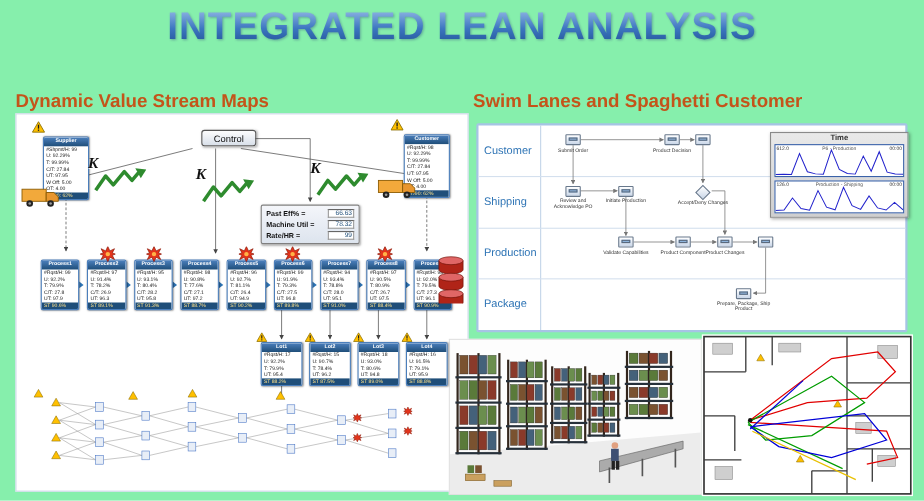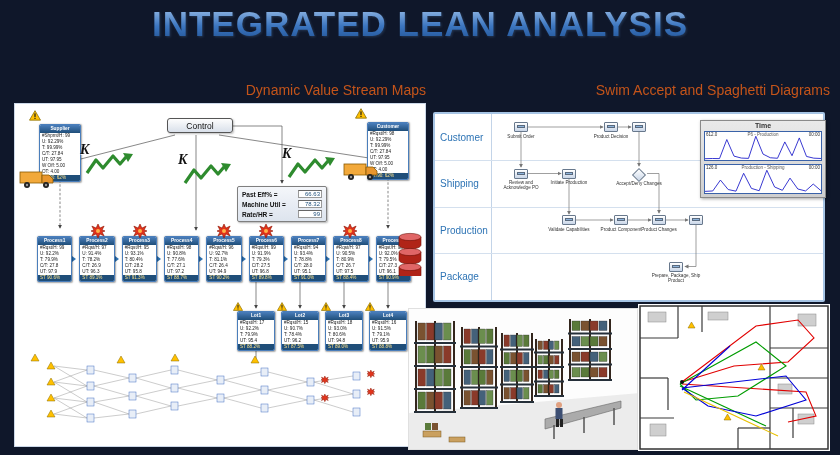--- a/index.html
+++ b/index.html
@@ -1,36 +1,36 @@
 <!DOCTYPE html>
 <html><head>
 <meta charset="utf-8">
 <style>
   * { box-sizing: border-box; margin: 0; padding: 0; }
   body { background:#fff; font-family:"Liberation Sans", sans-serif; }
-  .slide { position:relative; width:840px; height:455px; background:#0f172a; overflow:hidden; }
+  .slide { position:relative; width:840px; height:455px; background:#86efac; overflow:hidden; }
 
   .title{
     position:absolute; top:4px; left:0; width:100%; text-align:center;
     font-size:35px; font-weight:800; letter-spacing:1px;
     background:linear-gradient(180deg,#a7c8ee 0%,#3c76c0 55%,#1d4e8f 100%);
     -webkit-background-clip:text; background-clip:text; color:transparent;
     filter:drop-shadow(1.5px 1.5px 1px rgba(60,90,130,.45));
   }
-  .heading{ position:absolute; font-weight:normal; font-size:14px; color:#c4541a; text-align:right; }
+  .heading{ position:absolute; font-weight:bold; font-size:17px; color:#c4541a; text-align:left; }
   .h-left{ left:14px; width:412px; top:82px; }
   .h-right{ left:430px; width:400px; top:82px; }
 
   
   .vsm{ position:absolute; left:14px; top:103px; width:412px; height:344px; border:1px solid #ccd8e8; background:#fff; }
   .vsm-lines{ position:absolute; left:0; top:0; z-index:1; pointer-events:none; }
   .ln{ stroke:#555; stroke-width:.7; fill:none; }
   .dash{ stroke-dasharray:2.5 1.8; }
 
-  .ctrl{ position:absolute; left:152px; top:14px; width:66px; height:15px; line-height:14px; text-align:center;
+  .ctrl{ position:absolute; left:168px; top:14px; width:50px; height:15px; line-height:14px; text-align:center;
     font-size:8.5px; color:#111; background:linear-gradient(#fdfdfd,#d9e0ea); border:1px solid #555;
     border-radius:3px; box-shadow:1px 1px 2px rgba(0,0,0,.25); z-index:2; }
 
   .vbox{ background:#fff; border:1px solid #4a7ebb; border-radius:2px; font-size:4.6px; line-height:1.3;
     box-shadow:.5px .5px 1.5px rgba(0,0,0,.35); overflow:hidden; z-index:2; }
   .abs{ position:absolute; width:42px; }
   .vbox .bt{ background:linear-gradient(#4a7ebb,#1f4e79); color:#fff; font-size:4.8px; font-weight:bold; text-align:center; padding:1px 0; }
   .vbox .br{ padding:0 2px; color:#1a1a1a; white-space:nowrap; overflow:hidden; }
   .vbox .br:last-child{ background:#1f4e79; color:#ffe28a; }
 
@@ -89,21 +89,21 @@
   .warehouse{ position:absolute; left:408px; top:308px; width:230px; height:142px; border:1px solid #e0e0e0; background:#fff; overflow:hidden; }
   .spaghetti{ position:absolute; left:638px; top:304px; width:192px; height:147px; background:#fff; overflow:hidden; }
 </style>
 </head>
 <body>
 
 <div class="slide">
 
   <div class="title">INTEGRATED LEAN ANALYSIS</div>
   <div class="heading h-left">Dynamic Value Stream Maps</div>
-  <div class="heading h-right">Swim Accept and Spaghetti Diagrams</div>
+  <div class="heading h-right">Swim Lanes and Spaghetti Customer</div>
 
   <div class="vsm" id="vsm">
 
     <svg class="vsm-lines" width="412" height="344" viewBox="0 0 412 344">
       <defs>
         <marker id="arV" viewBox="0 0 6 6" refX="5" refY="3" markerWidth="6" markerHeight="6" orient="auto">
           <path d="M0 0 L6 3 L0 6 Z" fill="#444"></path>
         </marker>
       </defs>
       <path class="ln" d="M160 31 L54 58"></path>

